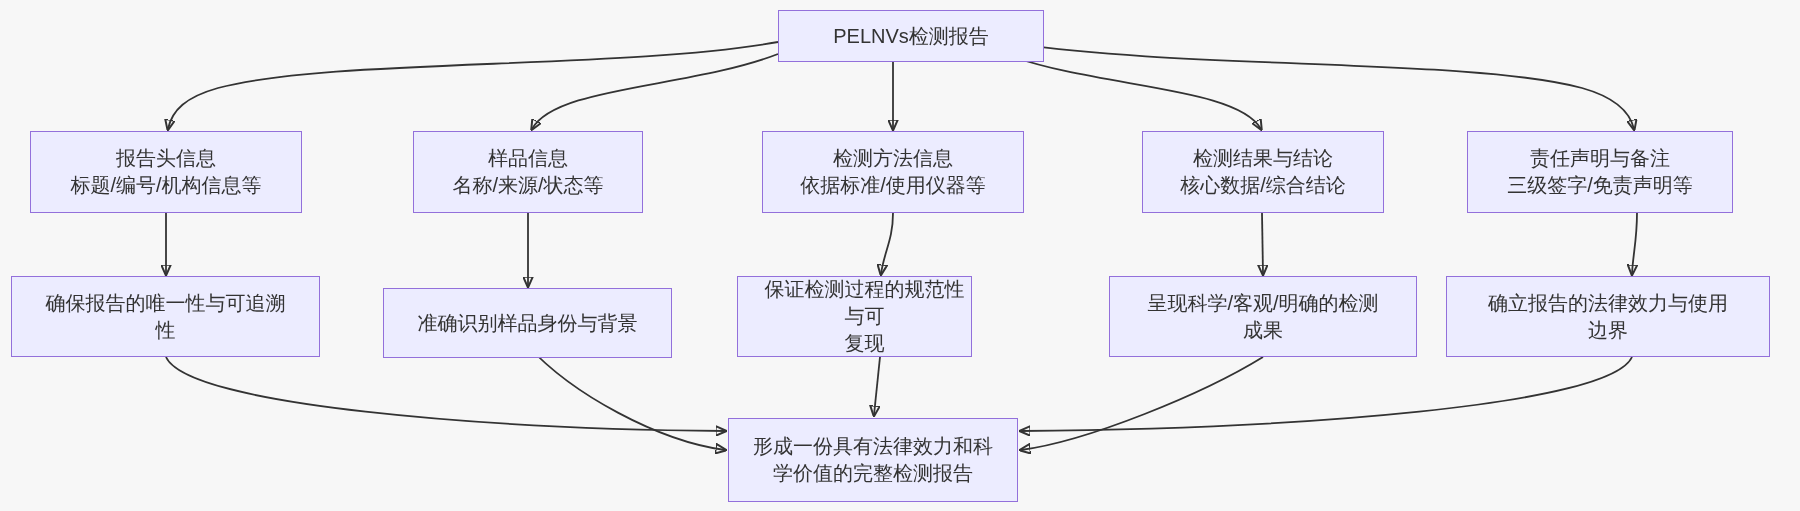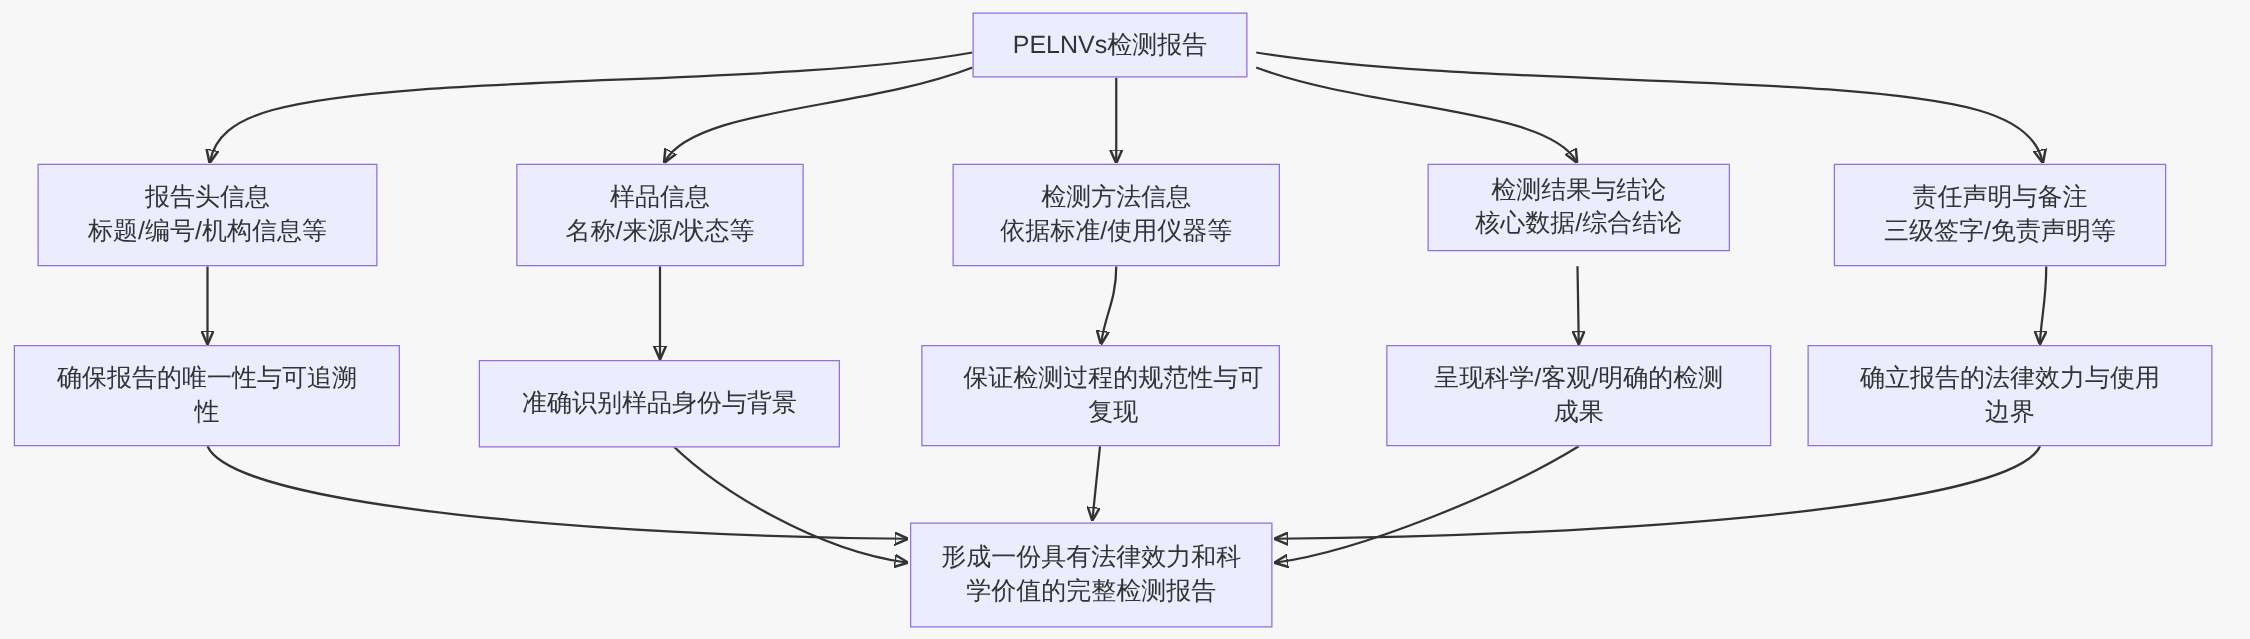--- a/index.html
+++ b/index.html
@@ -34,29 +34,29 @@
     color: #333333;
     display: flex;
     flex-direction: column;
     align-items: center;
     justify-content: center;
     text-align: center;
     font-size: 20px;
     line-height: 27px;
   }
   
-  #n-root  { left: 778px;  top: 10px;  width: 220px; height: 52px; }
+  #n-root  { left: 778px;  top: 10px;  width: 266px; height: 52px; }
   #n-r2b1  { left: 30px;   top: 131px; width: 272px; height: 82px; }
   #n-r2b2  { left: 413px;  top: 131px; width: 230px; height: 82px; }
   #n-r2b3  { left: 762px;  top: 131px; width: 262px; height: 82px; }
-  #n-r2b4  { left: 1142px; top: 131px; width: 242px; height: 70px; }
+  #n-r2b4  { left: 1142px; top: 131px; width: 242px; height: 82px; }
   #n-r2b5  { left: 1467px; top: 131px; width: 266px; height: 82px; }
   #n-r3b1  { left: 11px;   top: 276px; width: 309px; height: 81px; }
   #n-r3b2  { left: 383px;  top: 288px; width: 289px; height: 70px; }
-  #n-r3b3  { left: 737px;  top: 276px; width: 287px; height: 81px; padding-left: 20px; }
+  #n-r3b3  { left: 737px;  top: 276px; width: 235px; height: 81px; padding-left: 20px; }
   #n-r3b4  { left: 1109px; top: 276px; width: 308px; height: 81px; }
   #n-r3b5  { left: 1446px; top: 276px; width: 324px; height: 81px; }
   #n-final { left: 728px;  top: 418px; width: 290px; height: 84px; }
 </style>
 </head>
 <body>
 
 <div class="canvas">
 
   <svg class="edges" viewBox="0 0 1800 511" xmlns="http://www.w3.org/2000/svg">

